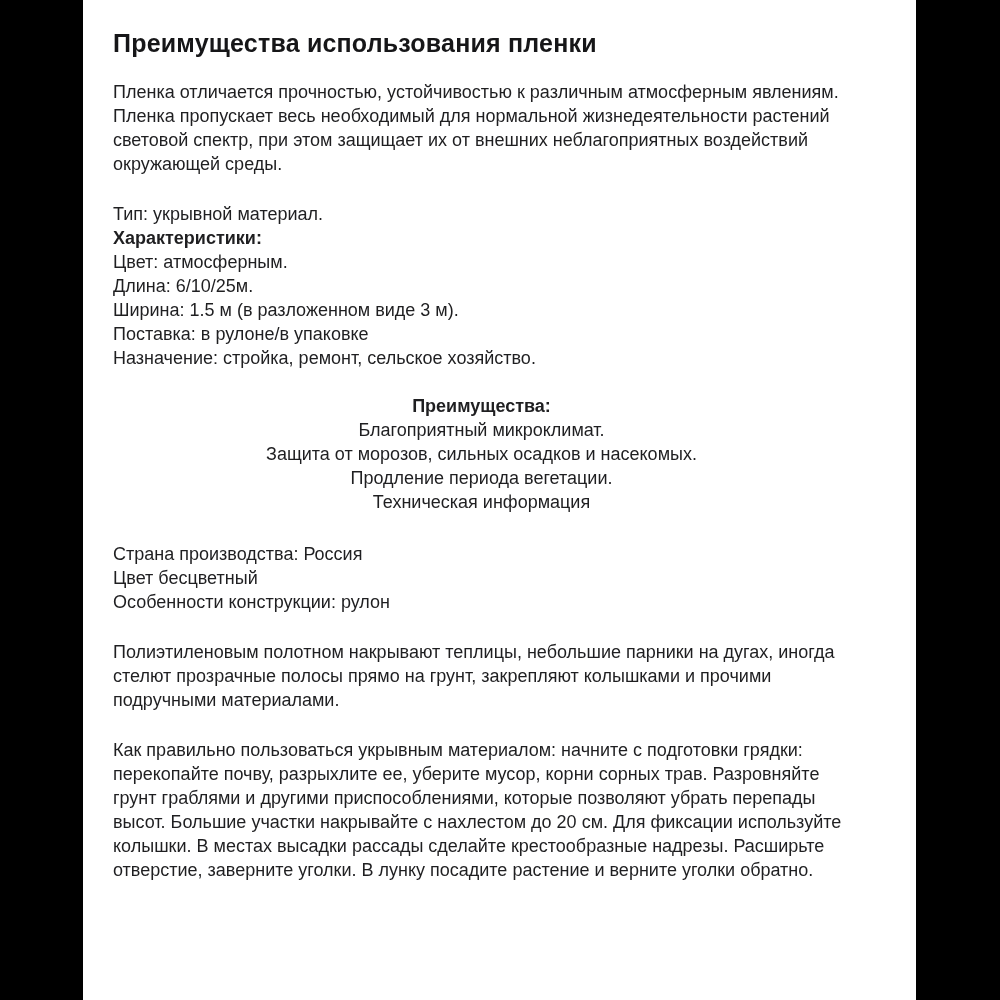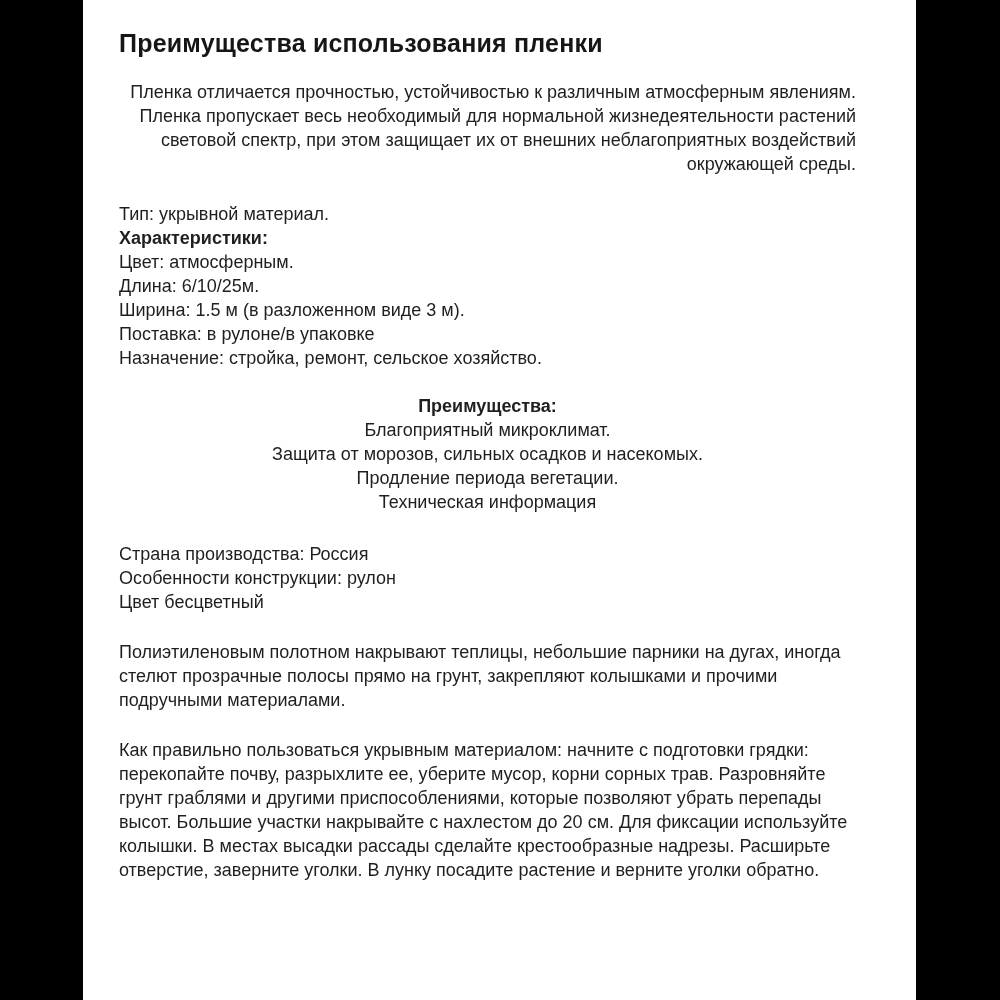--- a/index.html
+++ b/index.html
@@ -12,36 +12,36 @@
   }
   .side-bar {
     position: absolute; top: 0; height: 1000px;
     background: #000000;
   }
   .side-bar.left  { left: 0;  width: 83px; }
   .side-bar.right { left: 916px; width: 84px; }
 
   .doc {
     position: absolute;
-    left: 119px; top: 0;
+    left: 113px; top: 0;
     width: 737px;
     color: #1f1f21;
     font-size: 18px;
     line-height: 24px;
   }
   .doc h1 {
     font-size: 25px;
     line-height: 30px;
     font-weight: 700;
     letter-spacing: 0.2px;
     margin: 28px 0 0 0;
     color: #161618;
   }
   .block { margin: 0; padding: 0; }
-  .mt22 { margin-top: 22px; text-align: right; }
+  .mt22 { margin-top: 22px; }
   .mt24 { margin-top: 24px; text-align: center; }
   .mt26 { margin-top: 26px; }
   .mt28 { margin-top: 28px; }
   .line { white-space: nowrap; }
   .heading { font-weight: 700; }
   p.block { margin-bottom: 0; }
   strong { font-weight: 400; }
 </style>
 </head>
 <body>
@@ -68,21 +68,21 @@
   <section class="block mt24">
     <div class="line heading">Преимущества:</div>
     <div class="line">Благоприятный микроклимат.</div>
     <div class="line">Защита от морозов, сильных осадков и насекомых.</div>
     <div class="line">Продление периода вегетации.</div>
     <div class="line">Техническая информация</div>
   </section>
 
   <section class="block mt28">
     <div class="line">Страна производства: Россия</div>
+    <div class="line">Цвет бесцветный</div>
     <div class="line">Особенности конструкции: рулон</div>
-    <div class="line">Цвет бесцветный</div>
   </section>
 
   <p class="block mt26">Полиэтиленовым полотном накрывают теплицы, небольшие парники на дугах, иногда стелют прозрачные полосы прямо на грунт, закрепляют колышками и прочими подручными материалами.</p>
 
   <p class="block mt26"><strong>Как правильно пользоваться укрывным материалом</strong><span>: начните с подготовки грядки: перекопайте почву, разрыхлите ее, уберите мусор, корни сорных трав. Разровняйте грунт граблями и другими приспособлениями, которые позволяют убрать перепады высот. Большие участки накрывайте с нахлестом до 20 см. Для фиксации используйте колышки. В местах высадки рассады сделайте крестообразные надрезы. Расширьте отверстие, заверните уголки. В лунку посадите растение и верните уголки обратно.</span></p>
 
 </main>
 
 </body></html>

